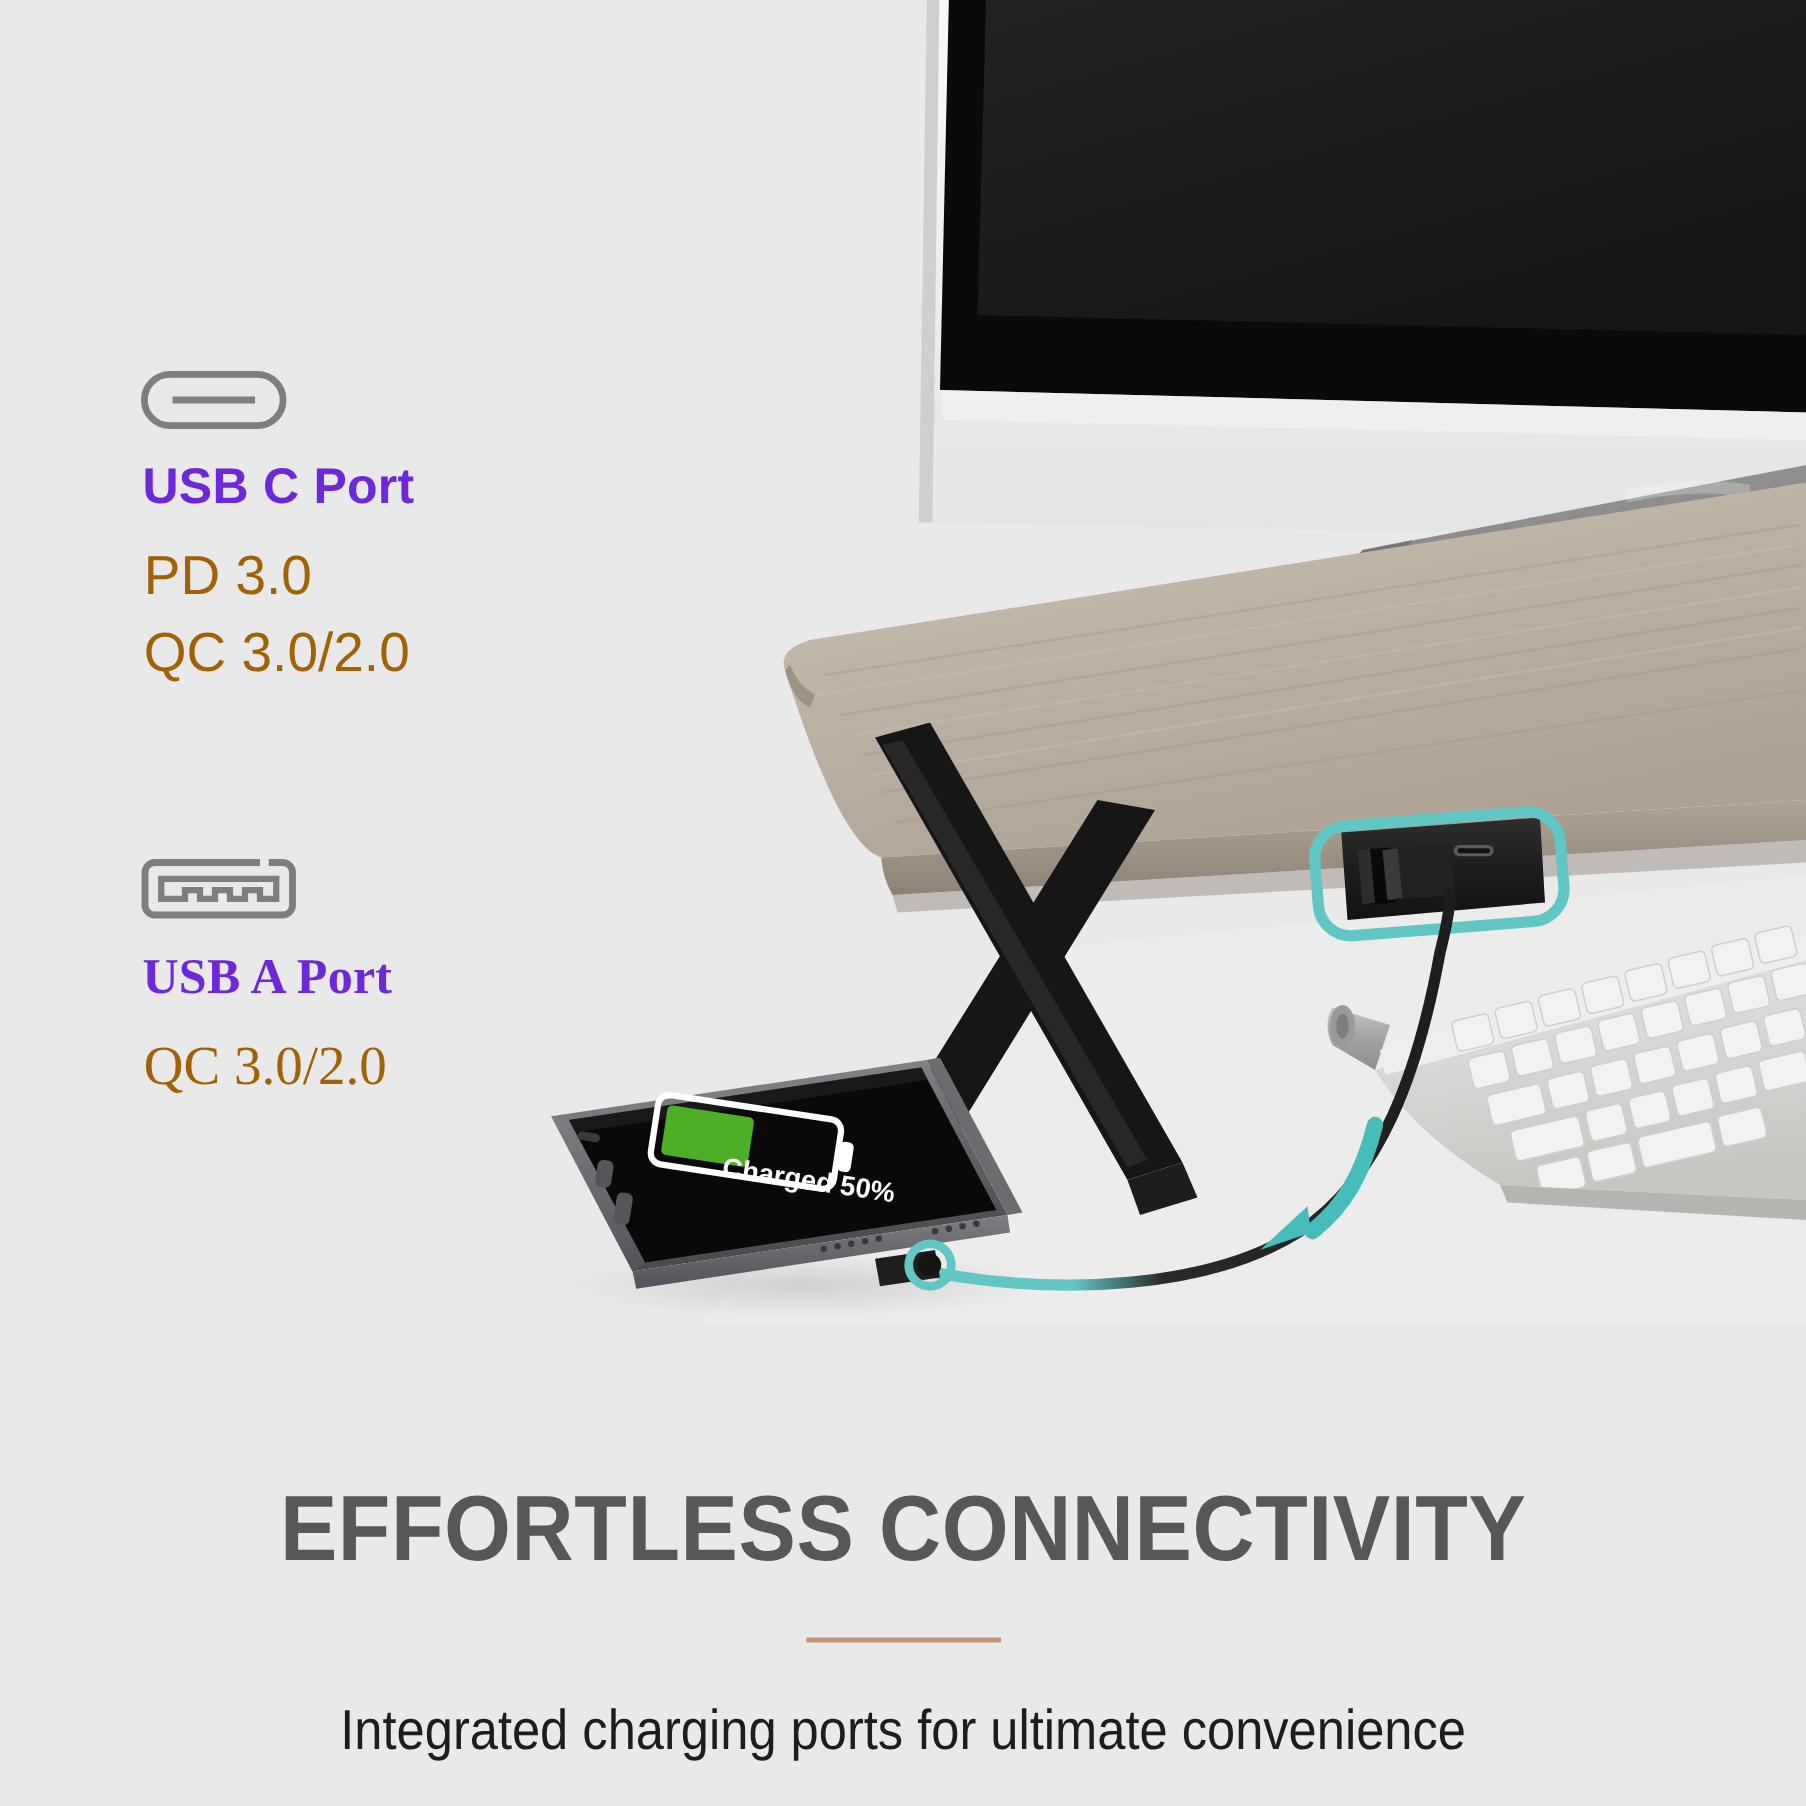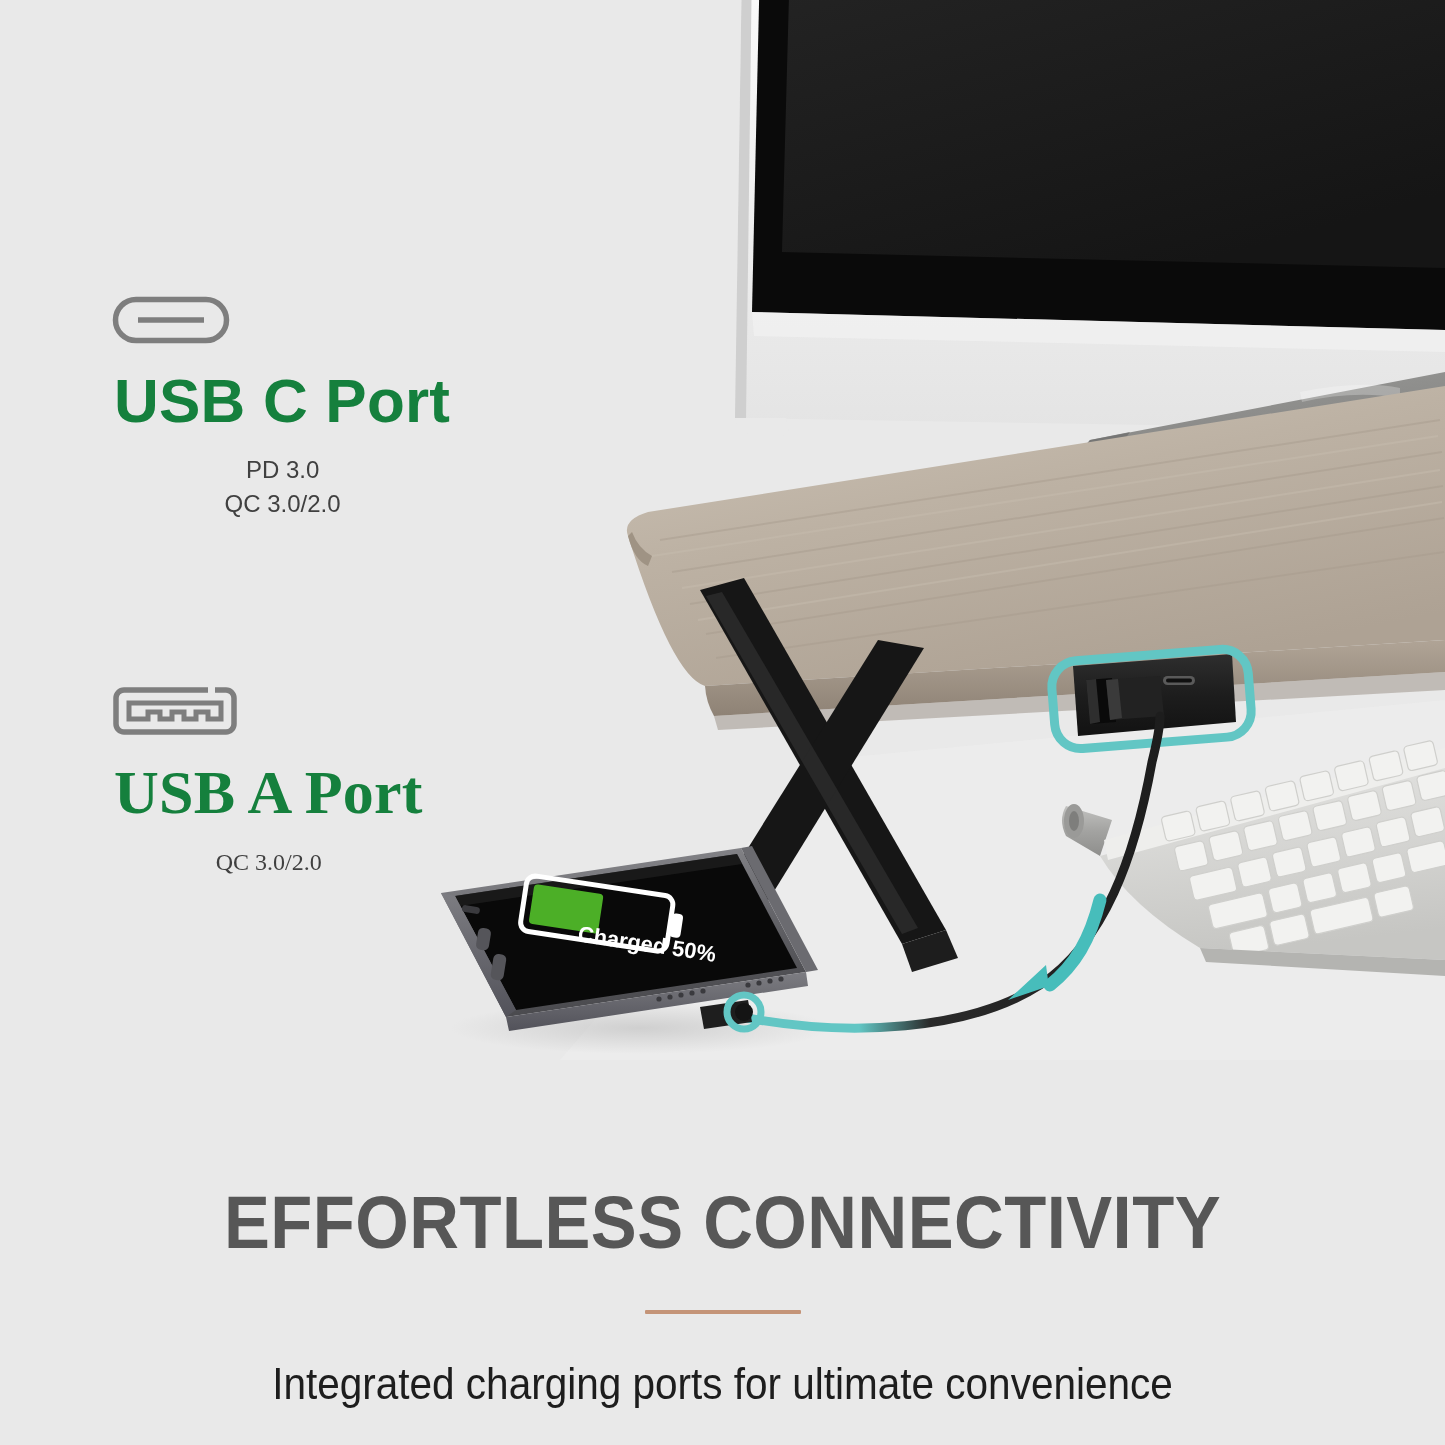--- a/index.html
+++ b/index.html
@@ -29,35 +29,34 @@
 
   
   .feature {
     position: absolute;
     left: 112px;
   }
   .feature-icon {
     display: block;
   }
   .feature-title {
-    font-size: 62px;
+    font-size: 40px;
     font-weight: bold;
-    color: #15803d;
+    color: #6d28d9;
     letter-spacing: 0.2px;
     margin: 24px 0 0 2px;
     line-height: 1.05;
     white-space: nowrap;
   }
   .feature-spec {
-    font-size: 24px;
-    color: #404040;
+    font-size: 44px;
+    color: #a16207;
     margin: 0 0 0 3px;
     line-height: 1.42;
     white-space: nowrap;
-    text-align: center;
   }
   .feature-specs {
     margin-top: 20px;
   }
   #feature-usb-c { top: 296px; }
   #feature-usb-a { top: 686px; font-family: Liberation Serif, serif; }
 
   
   #bottom-block {
     position: absolute;

